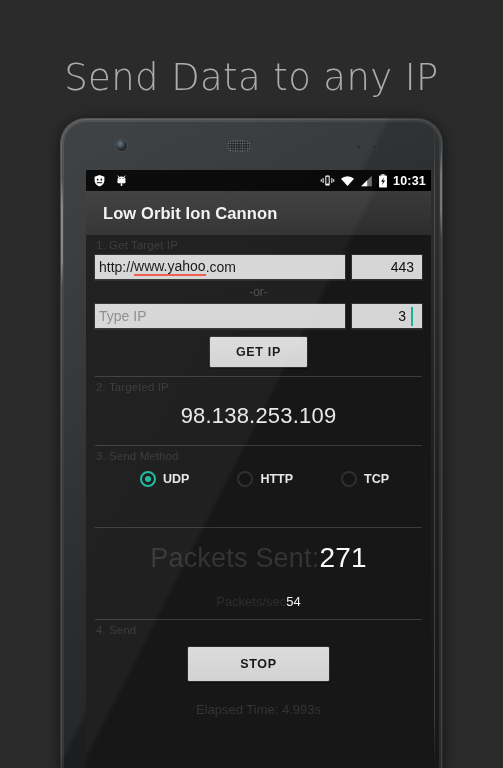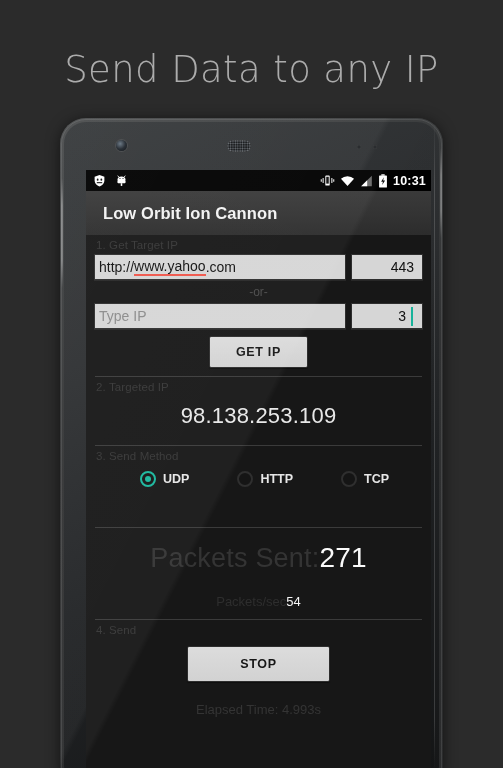--- a/index.html
+++ b/index.html
@@ -12,21 +12,21 @@
     height: 768px;
     overflow: hidden;
     position: relative;
     font-family: "Liberation Sans", sans-serif;
     -webkit-font-smoothing: antialiased;
   }
 
   
   .headline {
     position: absolute;
-    top: 48px;
+    top: 56px;
     left: 0;
     width: 503px;
     text-align: center;
     font-family: "DejaVu Sans", sans-serif;
     font-weight: 300;
     font-size: 37px;
     letter-spacing: 0.4px;
     color: #c9c9c9;
     opacity: 0.82;
   }

